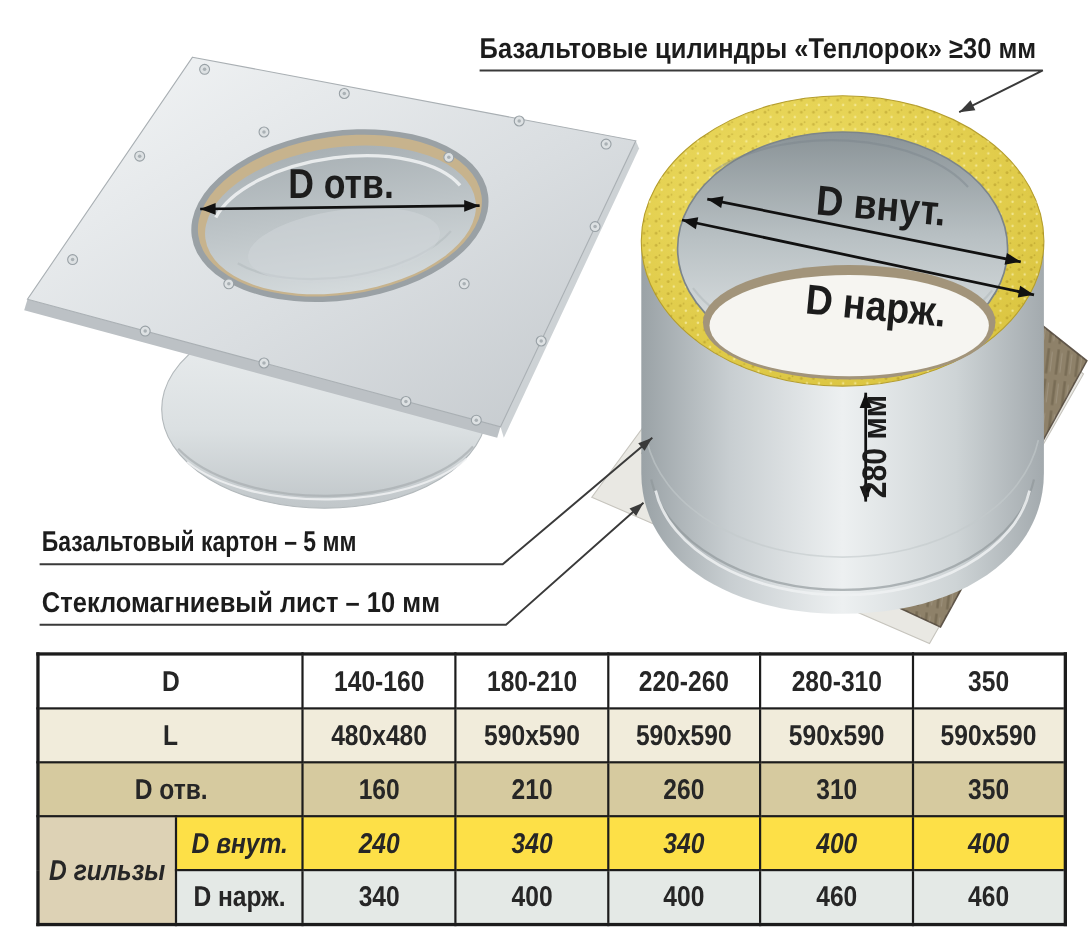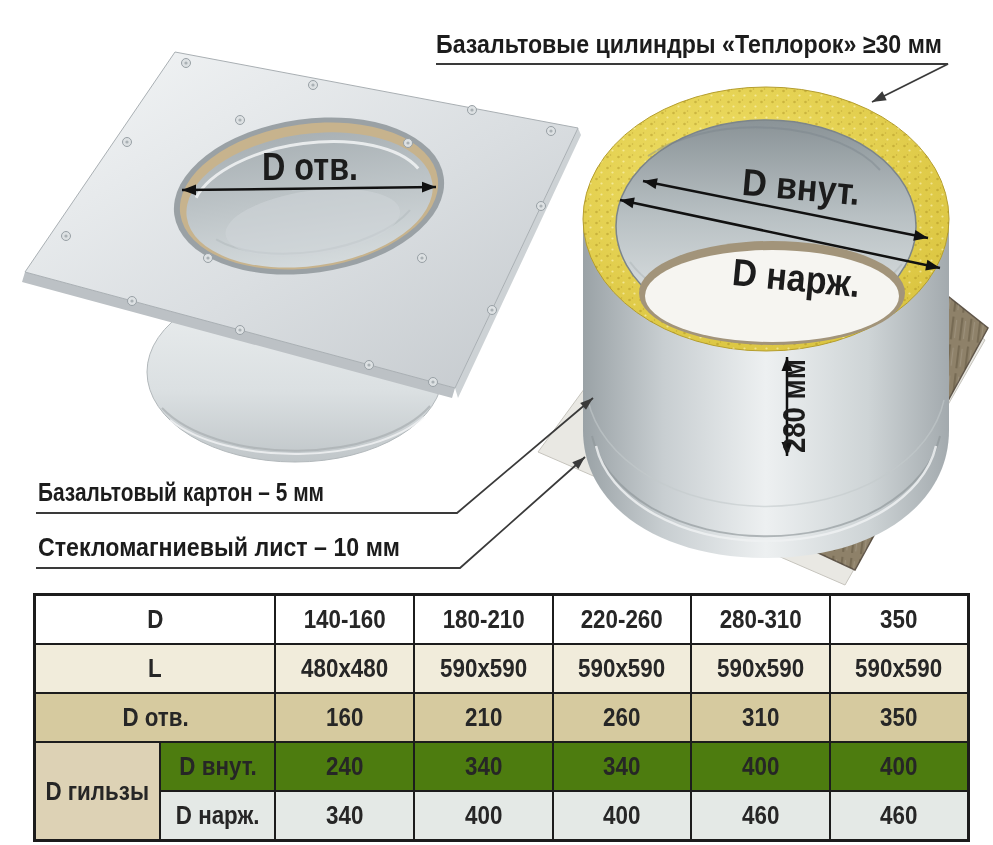--- a/index.html
+++ b/index.html
@@ -11,21 +11,21 @@
 
   table.spec{position:absolute;left:33px;top:593px;width:937px;
              border-collapse:collapse;table-layout:fixed;
              border:3px solid #1c1c1c;}
   table.spec td{border:2px solid #1c1c1c;text-align:center;vertical-align:middle;
                 height:47px;padding:0;color:#262626;font-weight:bold;font-size:26px;}
   .cv{display:inline-block;transform:scaleX(0.86);white-space:nowrap;}
   .r1{background:#ffffff;}
   .r2{background:#f1ecdb;}
   .r3{background:#d6ca9f;}
-  .r4{background:#4d7c0f;}
+  .r4{background:#fde047;font-style:italic;}
   .r5{background:#e4e9e6;}
   .gilzy{background:#ddd2b5;}
   td.sub{font-size:24px;}
   td.lab{font-size:26px;}
 </style>
 </head>
 <body>
 
 <div class="stage">
 

